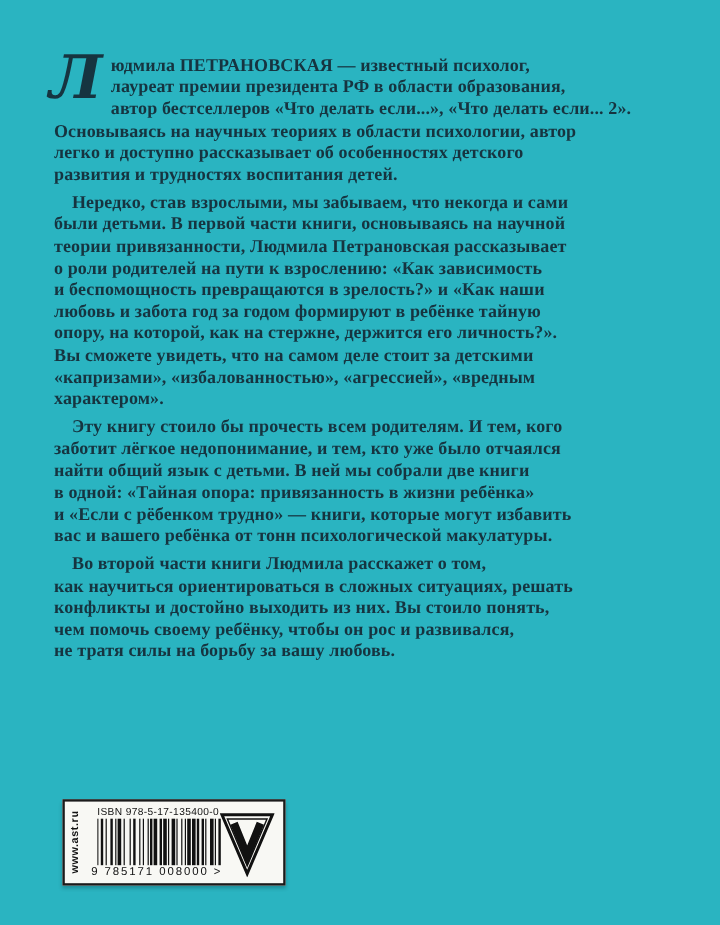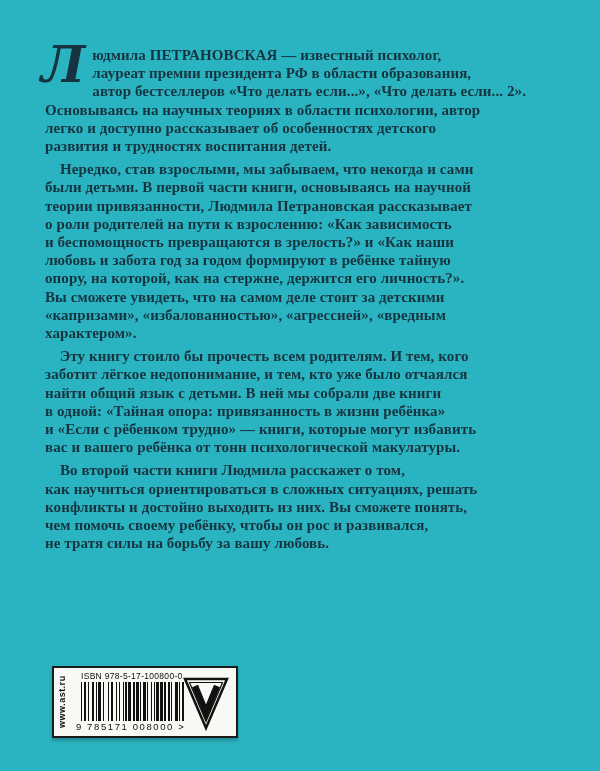--- a/index.html
+++ b/index.html
@@ -137,28 +137,28 @@
 «капризами», «избалованностью», «агрессией», «вредным
 характером».</p>
     <p class="para indent">Эту книгу стоило бы прочесть всем родителям. И тем, кого
 заботит лёгкое недопонимание, и тем, кто уже было отчаялся
 найти общий язык с детьми. В ней мы собрали две книги
 в одной: «Тайная опора: привязанность в жизни ребёнка»
 и «Если с рёбенком трудно» — книги, которые могут избавить
 вас и вашего ребёнка от тонн психологической макулатуры.</p>
     <p class="para indent">Во второй части книги Людмила расскажет о том,
 как научиться ориентироваться в сложных ситуациях, решать
-конфликты и достойно выходить из них. Вы сможете понять,
+конфликты и достойно выходить из них. Вы стоило понять,
 чем помочь своему ребёнку, чтобы он рос и развивался,
 не тратя силы на борьбу за вашу любовь.</p>
   </div>
 
   <div class="barcode-box">
     <div class="site-vertical">www.ast.ru</div>
-    <div class="isbn-line">ISBN 978-5-17-100800-0</div>
+    <div class="isbn-line">ISBN 978-5-17-135400-0</div>
     <div class="bars" id="barcode-bars">
         <span class="b" style="width: 1.35px; flex: 0 0 1.35px;"></span>
         <span class="g" style="width: 1.35px; flex: 0 0 1.35px;"></span>
         <span class="b" style="width: 2.7px; flex: 0 0 2.7px;"></span>
         <span class="g" style="width: 1.35px; flex: 0 0 1.35px;"></span>
         <span class="b" style="width: 1.35px; flex: 0 0 1.35px;"></span>
         <span class="g" style="width: 2.7px; flex: 0 0 2.7px;"></span>
         <span class="b" style="width: 2.7px; flex: 0 0 2.7px;"></span>
         <span class="g" style="width: 1.35px; flex: 0 0 1.35px;"></span>
         <span class="b" style="width: 1.35px; flex: 0 0 1.35px;"></span>

